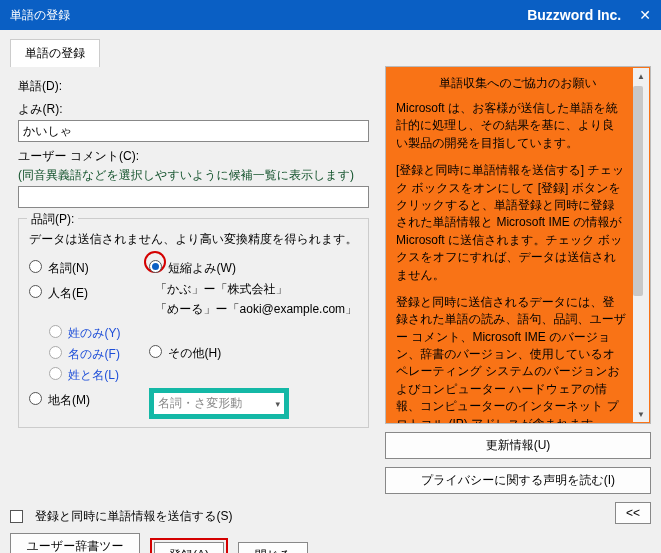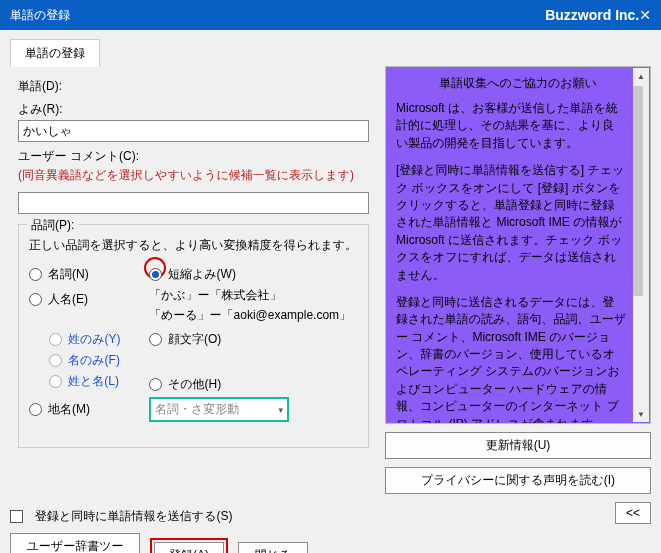--- a/index.html
+++ b/index.html
@@ -1,51 +1,51 @@
 <!DOCTYPE html>
 <html><head>
 <meta charset="utf-8">
 <style>
 *{box-sizing:border-box;margin:0;padding:0;font-family:"Yu Gothic UI","Meiryo UI",sans-serif;font-size:12px}
 body{background:#f0f0f0;width:661px;height:553px;overflow:hidden}
 .titlebar{background:#0a5fc4;color:#fff;height:30px;display:flex;align-items:center;padding:0 10px;justify-content:space-between}
 .titlebar-left{font-size:12px}
-.titlebar-right{display:flex;align-items:flex-end;}
+.titlebar-right{display:flex;align-items:flex-end;gap:18px}
 .company{font-weight:bold;font-size:14px}
 .close-x{font-size:14px;cursor:pointer}
 .content{padding:8px 10px 10px 10px;background:#f0f0f0;height:523px}
 .tab{display:inline-block;background:#fff;border:1px solid #ccc;border-bottom:none;padding:5px 14px;position:relative;top:1px;z-index:2}
 .main{display:flex;gap:12px;height:428px}
 .left{flex:1;padding:6px 4px 4px 8px}
 .right{width:266px;display:flex;flex-direction:column}
 .field-label{margin-top:6px;margin-bottom:2px}
 .text-input{width:100%;border:1px solid #888;padding:3px 4px;background:#fff;font-size:12px}
-.hint{color:#b91c1c;margin-bottom:8px}
-.fieldset{border:1px solid #ccc;margin-top:10px;padding:8px 10px 25px 10px;position:relative}
+.hint{color:#14532d;margin-bottom:2px}
+.fieldset{border:1px solid #ccc;margin-top:10px;padding:8px 10px 8px 10px;position:relative}
 .fieldset .legend{position:absolute;top:-8px;left:8px;background:#f0f0f0;padding:0 4px}
 .desc{margin:4px 0 8px 0}
-.radio-row{display:flex;align-items:center;margin:4px 0;gap:6px}
+.radio-row{display:flex;align-items:flex-start;margin:4px 0;gap:6px}
 .radio-col{display:flex}
 .col1{width:120px}
 .col2{flex:1}
 .radio{width:13px;height:13px;border:1px solid #555;border-radius:50%;display:inline-block;position:relative;background:#fff}
 .radio.selected::after{content:"";position:absolute;width:7px;height:7px;background:#0a5fc4;border-radius:50%;top:2px;left:2px}
 .radio.disabled{border-color:#aaa}
 .radio-label.disabled{color:#1d4ed8}
 .highlight{position:absolute;border:2px solid #d40000;border-radius:50%;width:22px;height:22px;pointer-events:none}
-.example{margin-left:0;margin-bottom:3px}
-.select{border:2px solid #14b8a6;background:#fff;padding:2px 4px;width:140px;display:flex;justify-content:space-between;align-items:center;color:#888}
+.example{margin-left:6px;margin-bottom:3px}
+.select{border:5px solid #14b8a6;background:#fff;padding:2px 4px;width:140px;display:flex;justify-content:space-between;align-items:center;color:#888}
 .chev{font-size:9px;color:#555}
 .checkbox-row{display:flex;align-items:center;margin-top:8px;gap:12px}
 .checkbox{width:13px;height:13px;border:1px solid #555;background:#fff;display:inline-block}
 .btn{border:1px solid #888;background:#fdfdfd;padding:4px 10px;cursor:pointer;text-align:center}
 .btn-row{display:flex;gap:10px;margin-top:8px;align-items:center}
 .btn-collapse{padding:3px 10px;margin-left:6px}
 .highlight-rect{border:2px solid #d40000;padding:2px}
-.info-box{border:1px solid #bbb;background:#8b5cf6;padding:8px 10px;flex:1;overflow:hidden;position:relative}
+.info-box{border:1px solid #bbb;background:#f97316;padding:8px 10px;flex:1;overflow:hidden;position:relative}
 .info-title{text-align:center;margin-bottom:8px}
 .info-text p{margin-bottom:10px;line-height:1.45}
 .scrollbar{position:absolute;right:1px;top:1px;bottom:1px;width:16px;background:#f0f0f0;display:flex;flex-direction:column;justify-content:space-between;align-items:center}
 .sb-btn{width:16px;height:16px;display:flex;align-items:center;justify-content:center;font-size:8px;color:#555}
 .sb-thumb{width:10px;height:210px;background:#c8c8c8;border-radius:2px;margin-top:2px}
 .right-btn{margin-top:8px;width:100%}
 .bottom-bar{display:flex;align-items:center;justify-content:space-between;margin-top:6px}
 .bottom-left{display:flex;align-items:center;gap:8px}
 </style>
 </head>
@@ -68,21 +68,21 @@
 
       <div class="field-label">よみ(R):</div>
       <input class="text-input" value="かいしゃ" style="">
 
       <div class="field-label">ユーザー コメント(C):</div>
       <div class="hint">(同音異義語などを選択しやすいように候補一覧に表示します)</div>
       <input class="text-input" value="" style="">
 
       <div class="fieldset">
         <span class="legend">品詞(P):</span>
-        <div class="desc">正しい品詞を選択すると、より高い変換精度を得られます。</div>
+        <div class="desc">データは送信されません、より高い変換精度を得られます。</div>
 
         <div class="radio-col">
           <div class="col1">
             <div class="radio-row">
                 <span class="radio"></span>
                 <span>名詞(N)</span>
               </div>
           </div>
           <div class="col2" style="position:relative">
             <div class="highlight" style="top:-5px;left:-5px"></div>
@@ -115,24 +115,20 @@
             <div class="radio-row">
                 <span class="radio disabled"></span>
                 <span class="radio-label disabled">名のみ(F)</span>
               </div>
             <div class="radio-row">
                 <span class="radio disabled"></span>
                 <span class="radio-label disabled">姓と名(L)</span>
               </div>
           </div>
           <div class="col2">
-            <div class="radio-row">
-                <span class="radio"></span>
-                <span>顔文字(O)</span>
-              </div>
             <div style="height:20px"></div>
             <div class="radio-row">
                 <span class="radio"></span>
                 <span>その他(H)</span>
               </div>
           </div>
         </div>
 
         <div class="radio-col" style="">
           <div class="col1">

